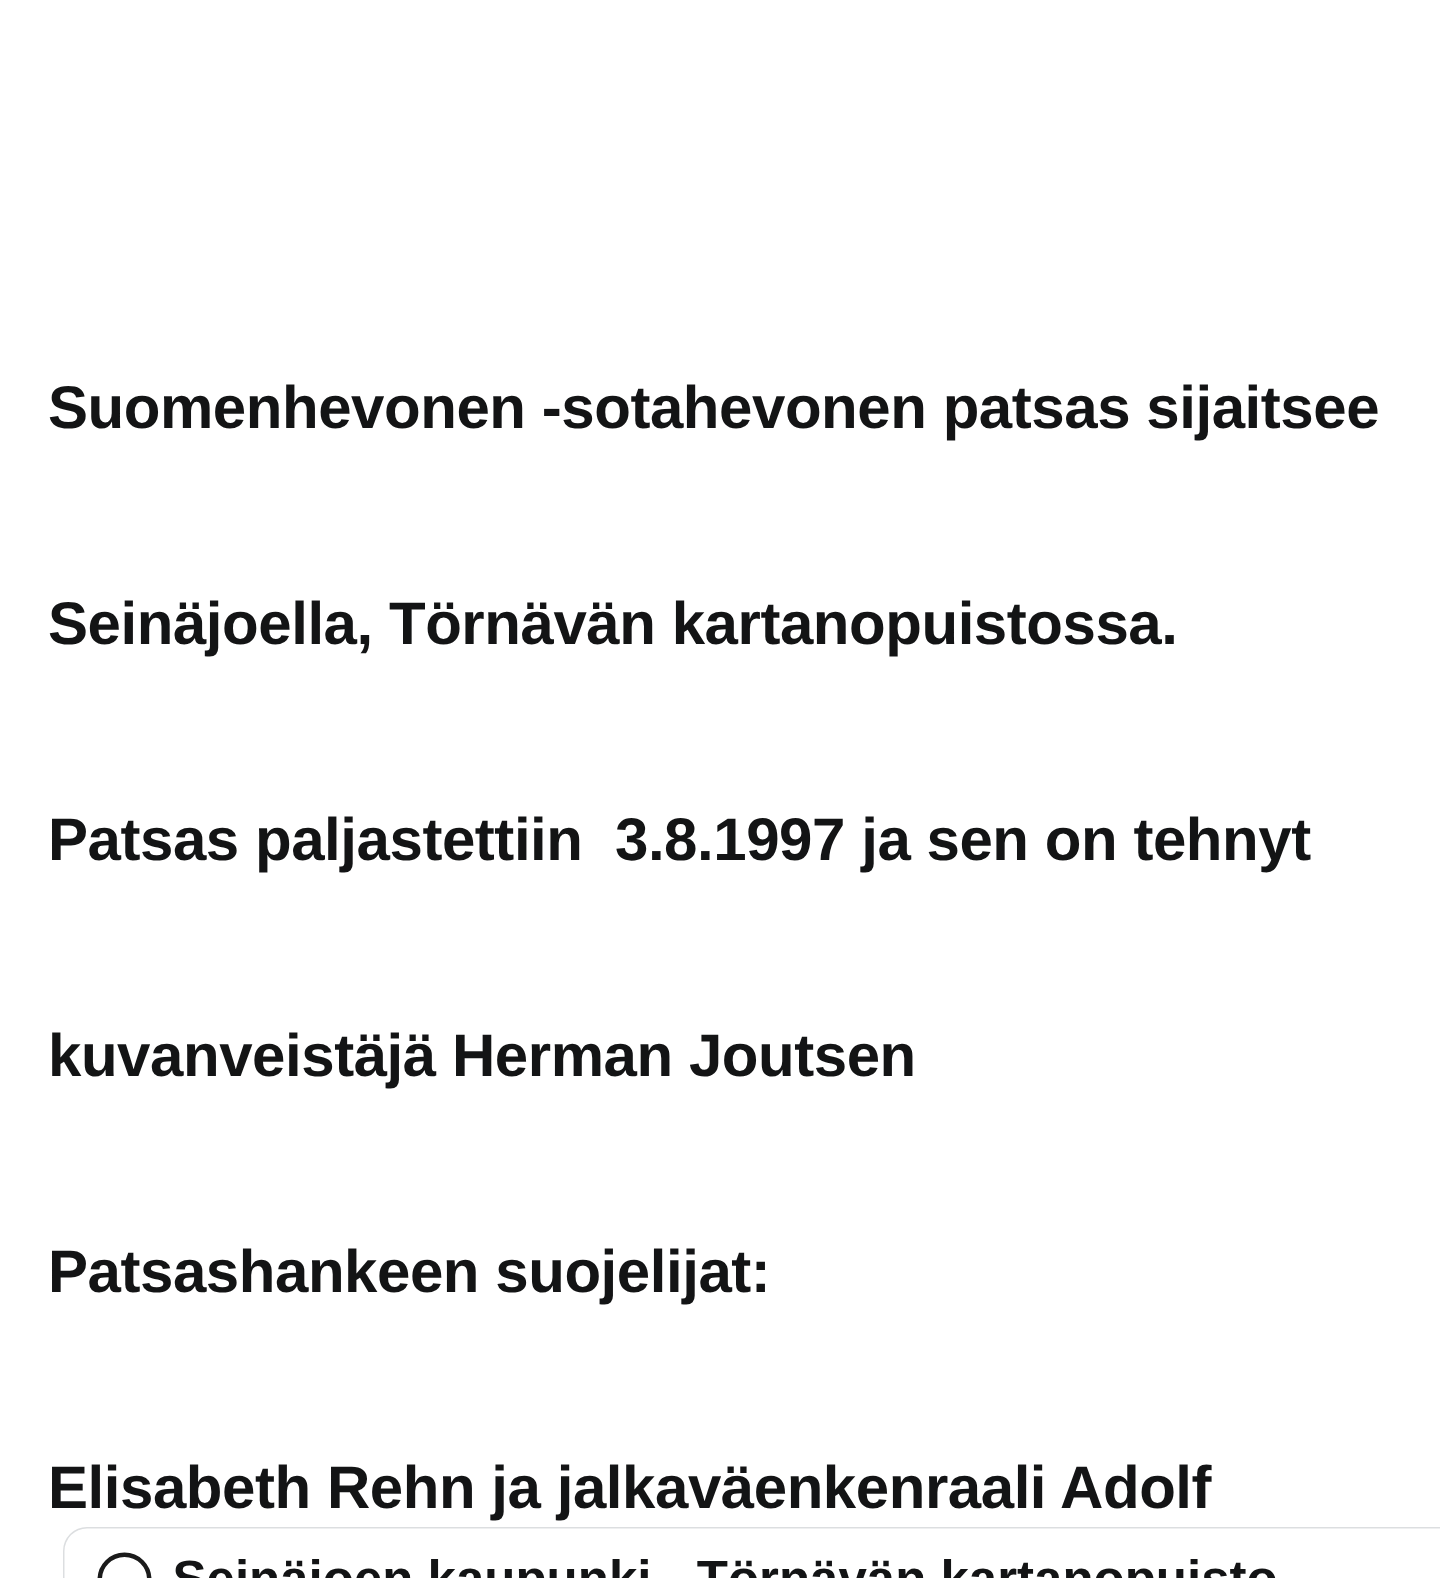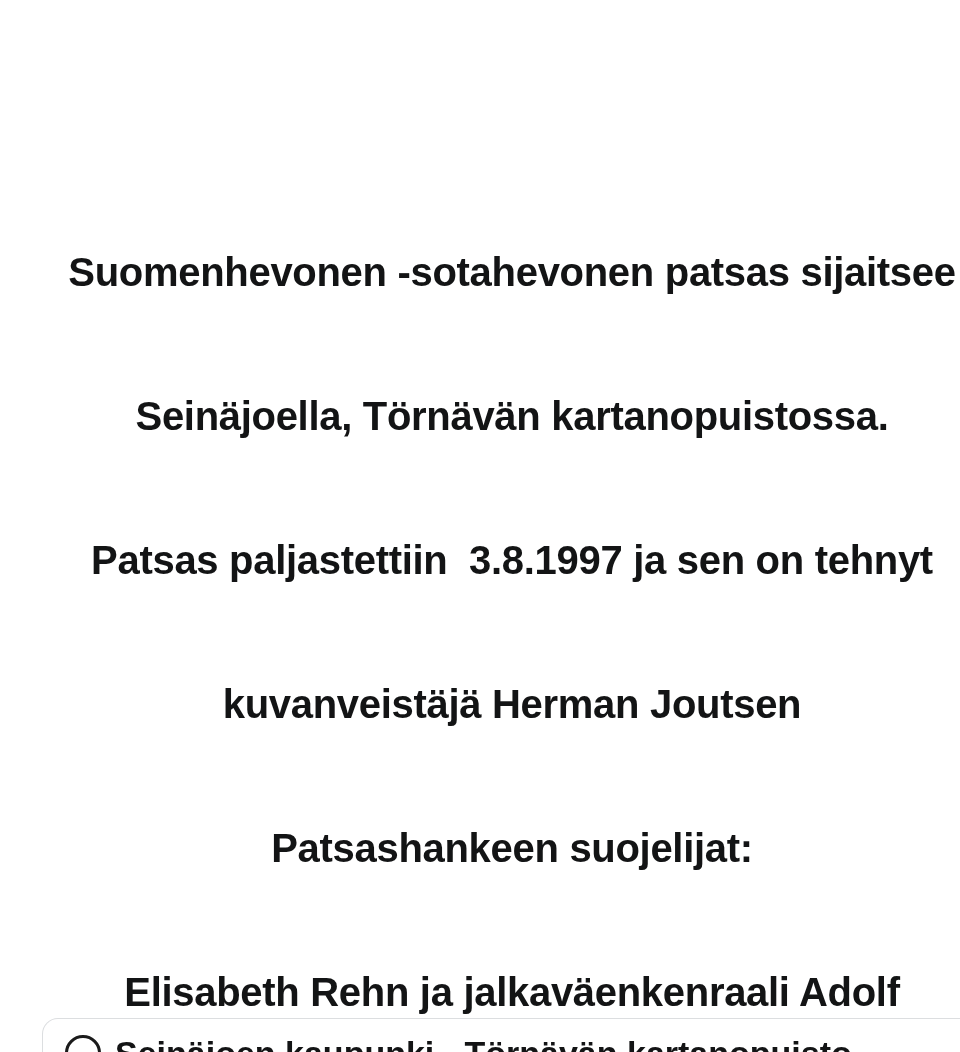--- a/index.html
+++ b/index.html
@@ -13,21 +13,20 @@
     font-family: "Liberation Sans", sans-serif;
     overflow: hidden;
     position: relative;
   }
 
   .screen {
     position: absolute;
     inset: 0;
     background: #ffffff;
     overflow: hidden;
-    text-align: center;
   }
 
   
   .post-body {
     position: absolute;
     left: 32px;
     top: 8px;
     width: 960px;
     color: #131415;
     font-size: 40px;

